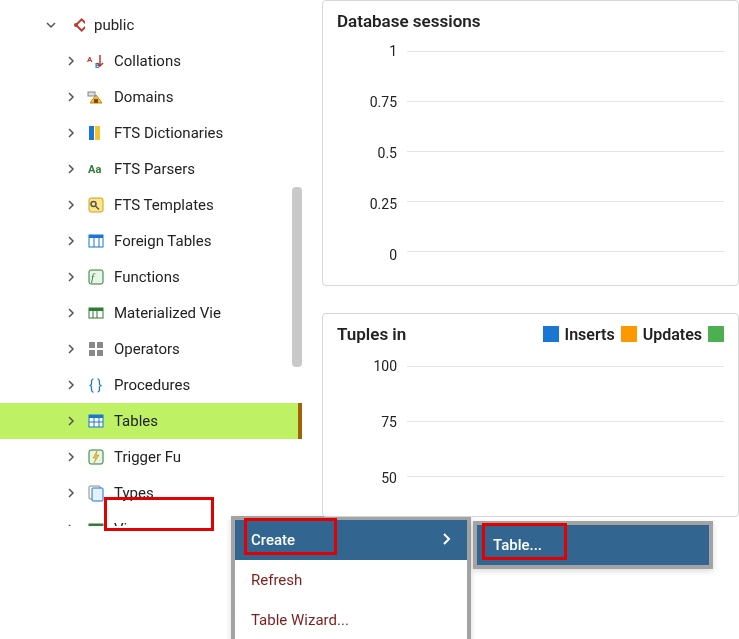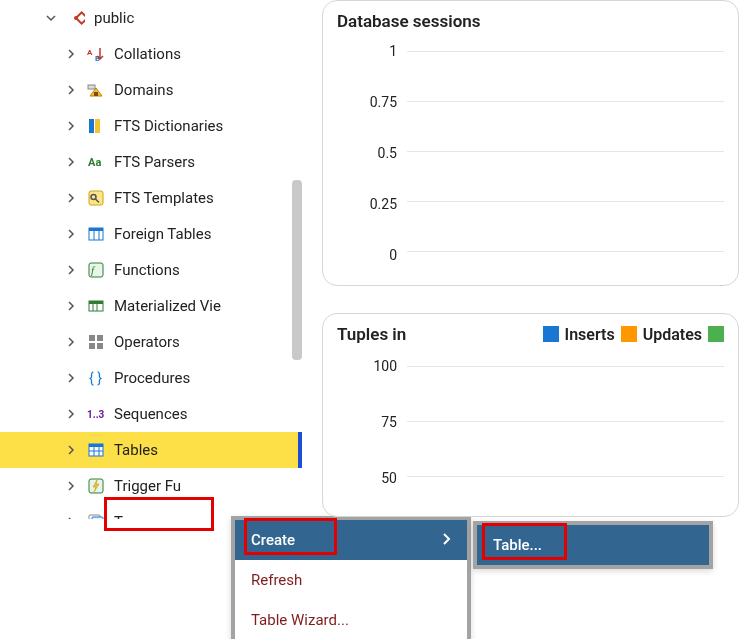--- a/index.html
+++ b/index.html
@@ -9,38 +9,38 @@
     color: #222;
     background: #fff;
     width: 739px;
     height: 639px;
     overflow: hidden;
     position: relative;
   }
   
   .tree {
     position: absolute;
-    left: 0; top: 0;
+    left: 0; top: 7px;
     width: 302px;
     height: 519px;
     background: #fff;
     overflow: hidden;
   }
   .tree-row {
     display: flex;
     align-items: center;
     height: 36px;
     padding-left: 64px;
     white-space: nowrap;
     cursor: pointer;
   }
   .tree-row.schema { padding-left: 44px; }
   .tree-row.selected {
-    background: #fde047;
-    border-right: 4px solid #1d4ed8;
+    background: #bef264;
+    border-right: 4px solid #a16207;
   }
   .expander {
     width: 14px; height: 14px;
     display: flex; align-items: center; justify-content: center;
     margin-right: 8px;
     flex: 0 0 14px;
   }
   .icon {
     width: 20px; height: 20px;
     display: flex; align-items: center; justify-content: center;
@@ -103,21 +103,21 @@
   
   .right-area {
     position: absolute;
     left: 322px;
     top: 0;
     width: 417px;
     height: 639px;
   }
   .panel {
     border: 1px solid #d6d6d6;
-    border-radius: 15px;
+    border-radius: 4px;
     background: #fff;
     padding: 10px 14px 14px 14px;
   }
   .panel-top { position: absolute; left: 0; top: 0; width: 100%; height: 286px; }
   .panel-bottom { position: absolute; left: 0; top: 298px; width: 100%; height: 204px; margin-top: 15px; }
   .panel-title {
     font-weight: 600;
     font-size: 17px;
     margin-bottom: 12px;
     color: #222;
@@ -330,33 +330,20 @@
         </svg>
       </span>
     <span class="icon">
         <svg width="18" height="18" viewBox="0 0 18 18">
           <text x="2" y="14" font-size="14" fill="#1976d2">{ }</text>
         </svg>
       </span>
     <span class="label">Procedures</span>
   </div>
 
-  <div class="tree-row">
-    <span class="expander">
-        <svg width="10" height="10" viewBox="0 0 10 10">
-          <path d="M3 1 L7 5 L3 9" fill="none" stroke="#555" stroke-width="1.5"></path>
-        </svg>
-      </span>
-    <span class="icon">
-        <svg width="18" height="18" viewBox="0 0 18 18">
-          <text x="0" y="13" font-size="10" font-weight="700" fill="#6a1b9a">1..3</text>
-        </svg>
-      </span>
-    <span class="label">Sequences</span>
-  </div>
 
   <div class="tree-row selected">
     <span class="expander">
         <svg width="10" height="10" viewBox="0 0 10 10">
           <path d="M3 1 L7 5 L3 9" fill="none" stroke="#555" stroke-width="1.5"></path>
         </svg>
       </span>
     <span class="icon">
         <svg width="18" height="18" viewBox="0 0 18 18">
           <rect x="2" y="3" width="14" height="12" fill="#fff" stroke="#1976d2"></rect>

